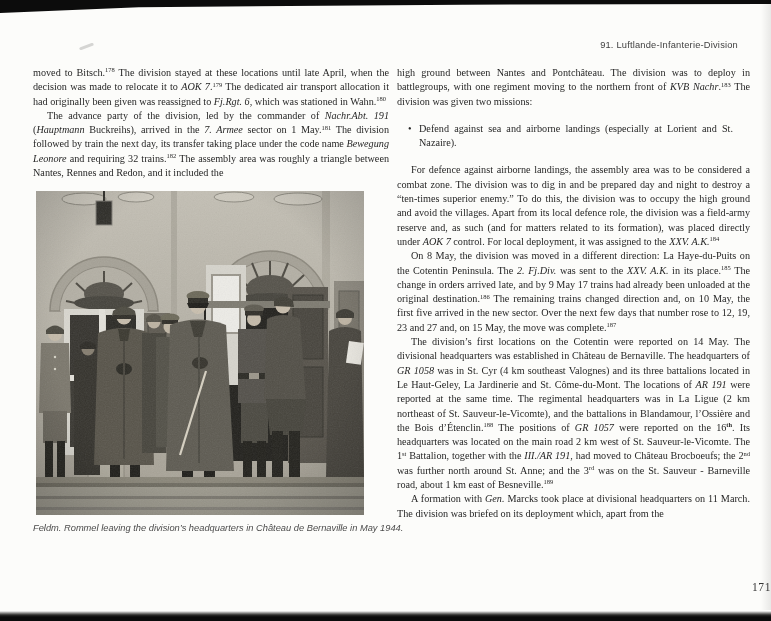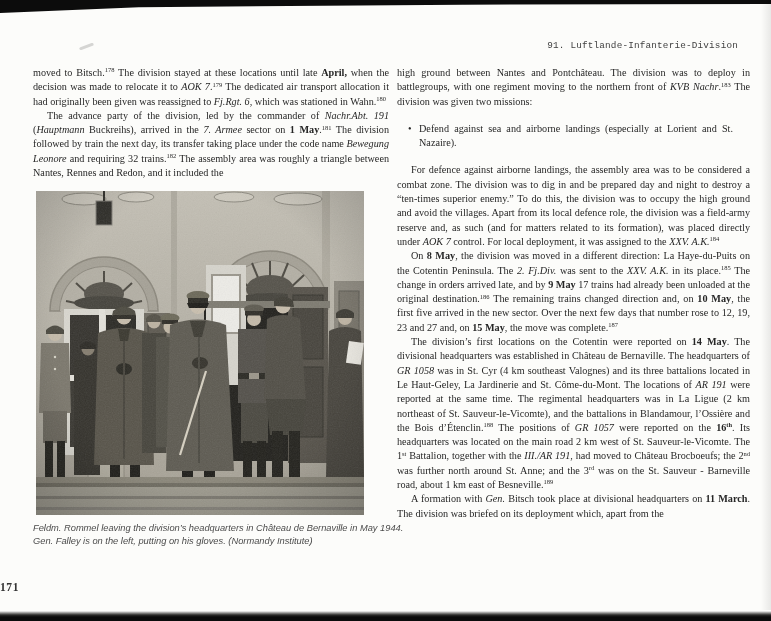--- a/index.html
+++ b/index.html
@@ -21,36 +21,36 @@
   .scan-edge-right{
     position:absolute; top:0; right:0; width:10px; height:621px;
     background:linear-gradient(to right, rgba(0,0,0,0), rgba(0,0,0,0.08));
   }
   .scan-smudge{
     position:absolute; left:79px; top:45px; width:15px; height:3px;
     background:rgba(110,110,110,0.28); border-radius:2px; transform:rotate(-20deg);
   }
   .running-header{
     position:absolute; top:40px; right:33px;
-    font-family:Liberation Mono, monospace; font-size:9.3px; color:#414141;
+    font-family:Liberation Sans, sans-serif; font-size:9.3px; color:#414141;
     letter-spacing:0.2px;
   }
   .columns{
     position:absolute; left:33px; top:66px; width:717px;
     display:flex; gap:8px;
   }
   .col{width:356px;}
   .col.right{width:353px;}
   .para{
     margin:0; text-align:justify;
     font-size:10.2px; line-height:14.3px; color:#262626;
   }
   .para.indent{text-indent:14px;}
   i{font-style:italic;}
-  b{font-weight:bold;}
+  b{font-weight:normal;}
   sup{font-size:6.5px; line-height:0; vertical-align:baseline; position:relative; top:-3.6px;}
   sup.b{font-weight:bold;}
   ul.bullets{
     margin:13px 17px 13px 0; padding:0 0 0 22px; list-style:none;
   }
   ul.bullets li{
     position:relative; margin:0; text-align:justify;
     font-size:10.2px; line-height:14.3px; color:#262626;
   }
   ul.bullets li::before{
@@ -58,22 +58,22 @@
   }
   figure.photo{ margin:11px 0 0 3px; width:328px; }
   figure.photo svg{display:block;}
   figcaption{
     margin:7px 0 0 -3px;
     font-family:"Liberation Sans", sans-serif; font-style:italic;
     font-size:9.3px; line-height:12.6px; color:#4c4c4c;
   }
   figcaption .cap-line{display:block; white-space:nowrap;}
   .page-number{
-    position:absolute; top:581px; left:0; width:771px; text-align:left;
-    font-size:11.5px; color:#343434; letter-spacing:0.6px;font-weight:bold;
+    position:absolute; top:581px; left:0; width:771px; text-align:right;
+    font-size:11.5px; color:#343434; letter-spacing:0.6px;
   }
 </style>
 </head>
 <body>
 
 <div class="page">
 
   <div class="scan-bar-top"></div>
   <div class="scan-edge-right"></div>
   <div class="scan-smudge"></div>
@@ -248,37 +248,36 @@
           <rect x="0" y="292" width="328" height="4" fill="#6f6c61"></rect>
           <rect x="0" y="305" width="328" height="3" fill="#7c7970"></rect>
           <rect x="0" y="316" width="328" height="3" fill="#85827a"></rect>
           <rect x="0" y="286" width="328" height="6" fill="#8a8679"></rect>
 
           <rect x="0" y="0" width="328" height="324" filter="url(#grain)" opacity="0.13"></rect>
           <rect x="0" y="0" width="328" height="324" fill="url(#vig)"></rect>
         </svg>
         <figcaption>
             <span class="cap-line">Feldm. Rommel leaving the division’s headquarters in Château de Bernaville in May 1944.</span>
-            <span class="cap-line">Gen. Falley is on the left, putting on his gloves. (Normandy Institute)</span>
           </figcaption>
       </figure>
     </div>
 
     <div class="col right">
       <div>
           <p class="para"><span>high ground between Nantes and Pontchâteau. The division was to deploy in battlegroups, with one regiment moving to the northern front of </span><i>KVB Nachr</i><span>.</span><sup>183</sup><span> The division was given two missions:</span></p>
         </div>
       <ul class="bullets">
           <li><span>Defend against sea and airborne landings (especially at Lorient and St. Nazaire).</span></li>
         </ul>
       <div>
           <p class="para indent"><span>For defence against airborne landings, the assembly area was to be considered a combat zone. The division was to dig in and be prepared day and night to destroy a “ten-times superior enemy.” To do this, the division was to occupy the high ground and avoid the villages. Apart from its local defence role, the division was a field-army reserve and, as such (and for matters related to its formation), was placed directly under </span><i>AOK 7</i><span> control. For local deployment, it was assigned to the </span><i>XXV. A.K.</i><sup>184</sup></p>
           <p class="para indent"><span>On </span><b>8 May</b><span>, the division was moved in a different direction: La Haye-du-Puits on the Cotentin Peninsula. The </span><i>2. Fj.Div.</i><span> was sent to the </span><i>XXV. A.K.</i><span> in its place.</span><sup>185</sup><span> The change in orders arrived late, and by </span><b>9 May</b><span> 17 trains had already been unloaded at the original destination.</span><sup>186</sup><span> The remaining trains changed direction and, on </span><b>10 May</b><span>, the first five arrived in the new sector. Over the next few days that number rose to 12, 19, 23 and 27 and, on </span><b>15 May</b><span>, the move was complete.</span><sup>187</sup></p>
           <p class="para indent"><span>The division’s first locations on the Cotentin were reported on </span><b>14 May</b><span>. The divisional headquarters was established in Château de Bernaville. The headquarters of </span><i>GR 1058</i><span> was in St. Cyr (4 km southeast Valognes) and its three battalions located in Le Haut-Geley, La Jardinerie and St. Côme-du-Mont. The locations of </span><i>AR 191</i><span> were reported at the same time. The regimental headquarters was in La Ligue (2 km northeast of St. Sauveur-le-Vicomte), and the battalions in Blandamour, l’Ossière and the Bois d’Étenclin.</span><sup>188</sup><span> The positions of </span><i>GR 1057</i><span> were reported on the </span><b>16</b><sup class="b">th</sup><span>. Its headquarters was located on the main road 2 km west of St. Sauveur-le-Vicomte. The 1</span><sup>st</sup><span> Battalion, together with the </span><i>III./AR 191</i><span>, had moved to Château Brocboeufs; the 2</span><sup>nd</sup><span> was further north around St. Anne; and the 3</span><sup>rd</sup><span> was on the St. Sauveur - Barneville road, about 1 km east of Besneville.</span><sup>189</sup></p>
-          <p class="para indent"><span>A formation with </span><i>Gen.</i><span> Bitsch took place at divisional headquarters on </span><b>11 March</b><span>. The division was briefed on its deployment which, apart from the</span></p>
+          <p class="para indent"><span>A formation with </span><i>Gen.</i><span> Marcks took place at divisional headquarters on </span><b>11 March</b><span>. The division was briefed on its deployment which, apart from the</span></p>
         </div>
     </div>
 
   </div>
 
   <div class="page-number">171</div>
 
   <div class="scan-bar-bottom"></div>
 </div>
 

